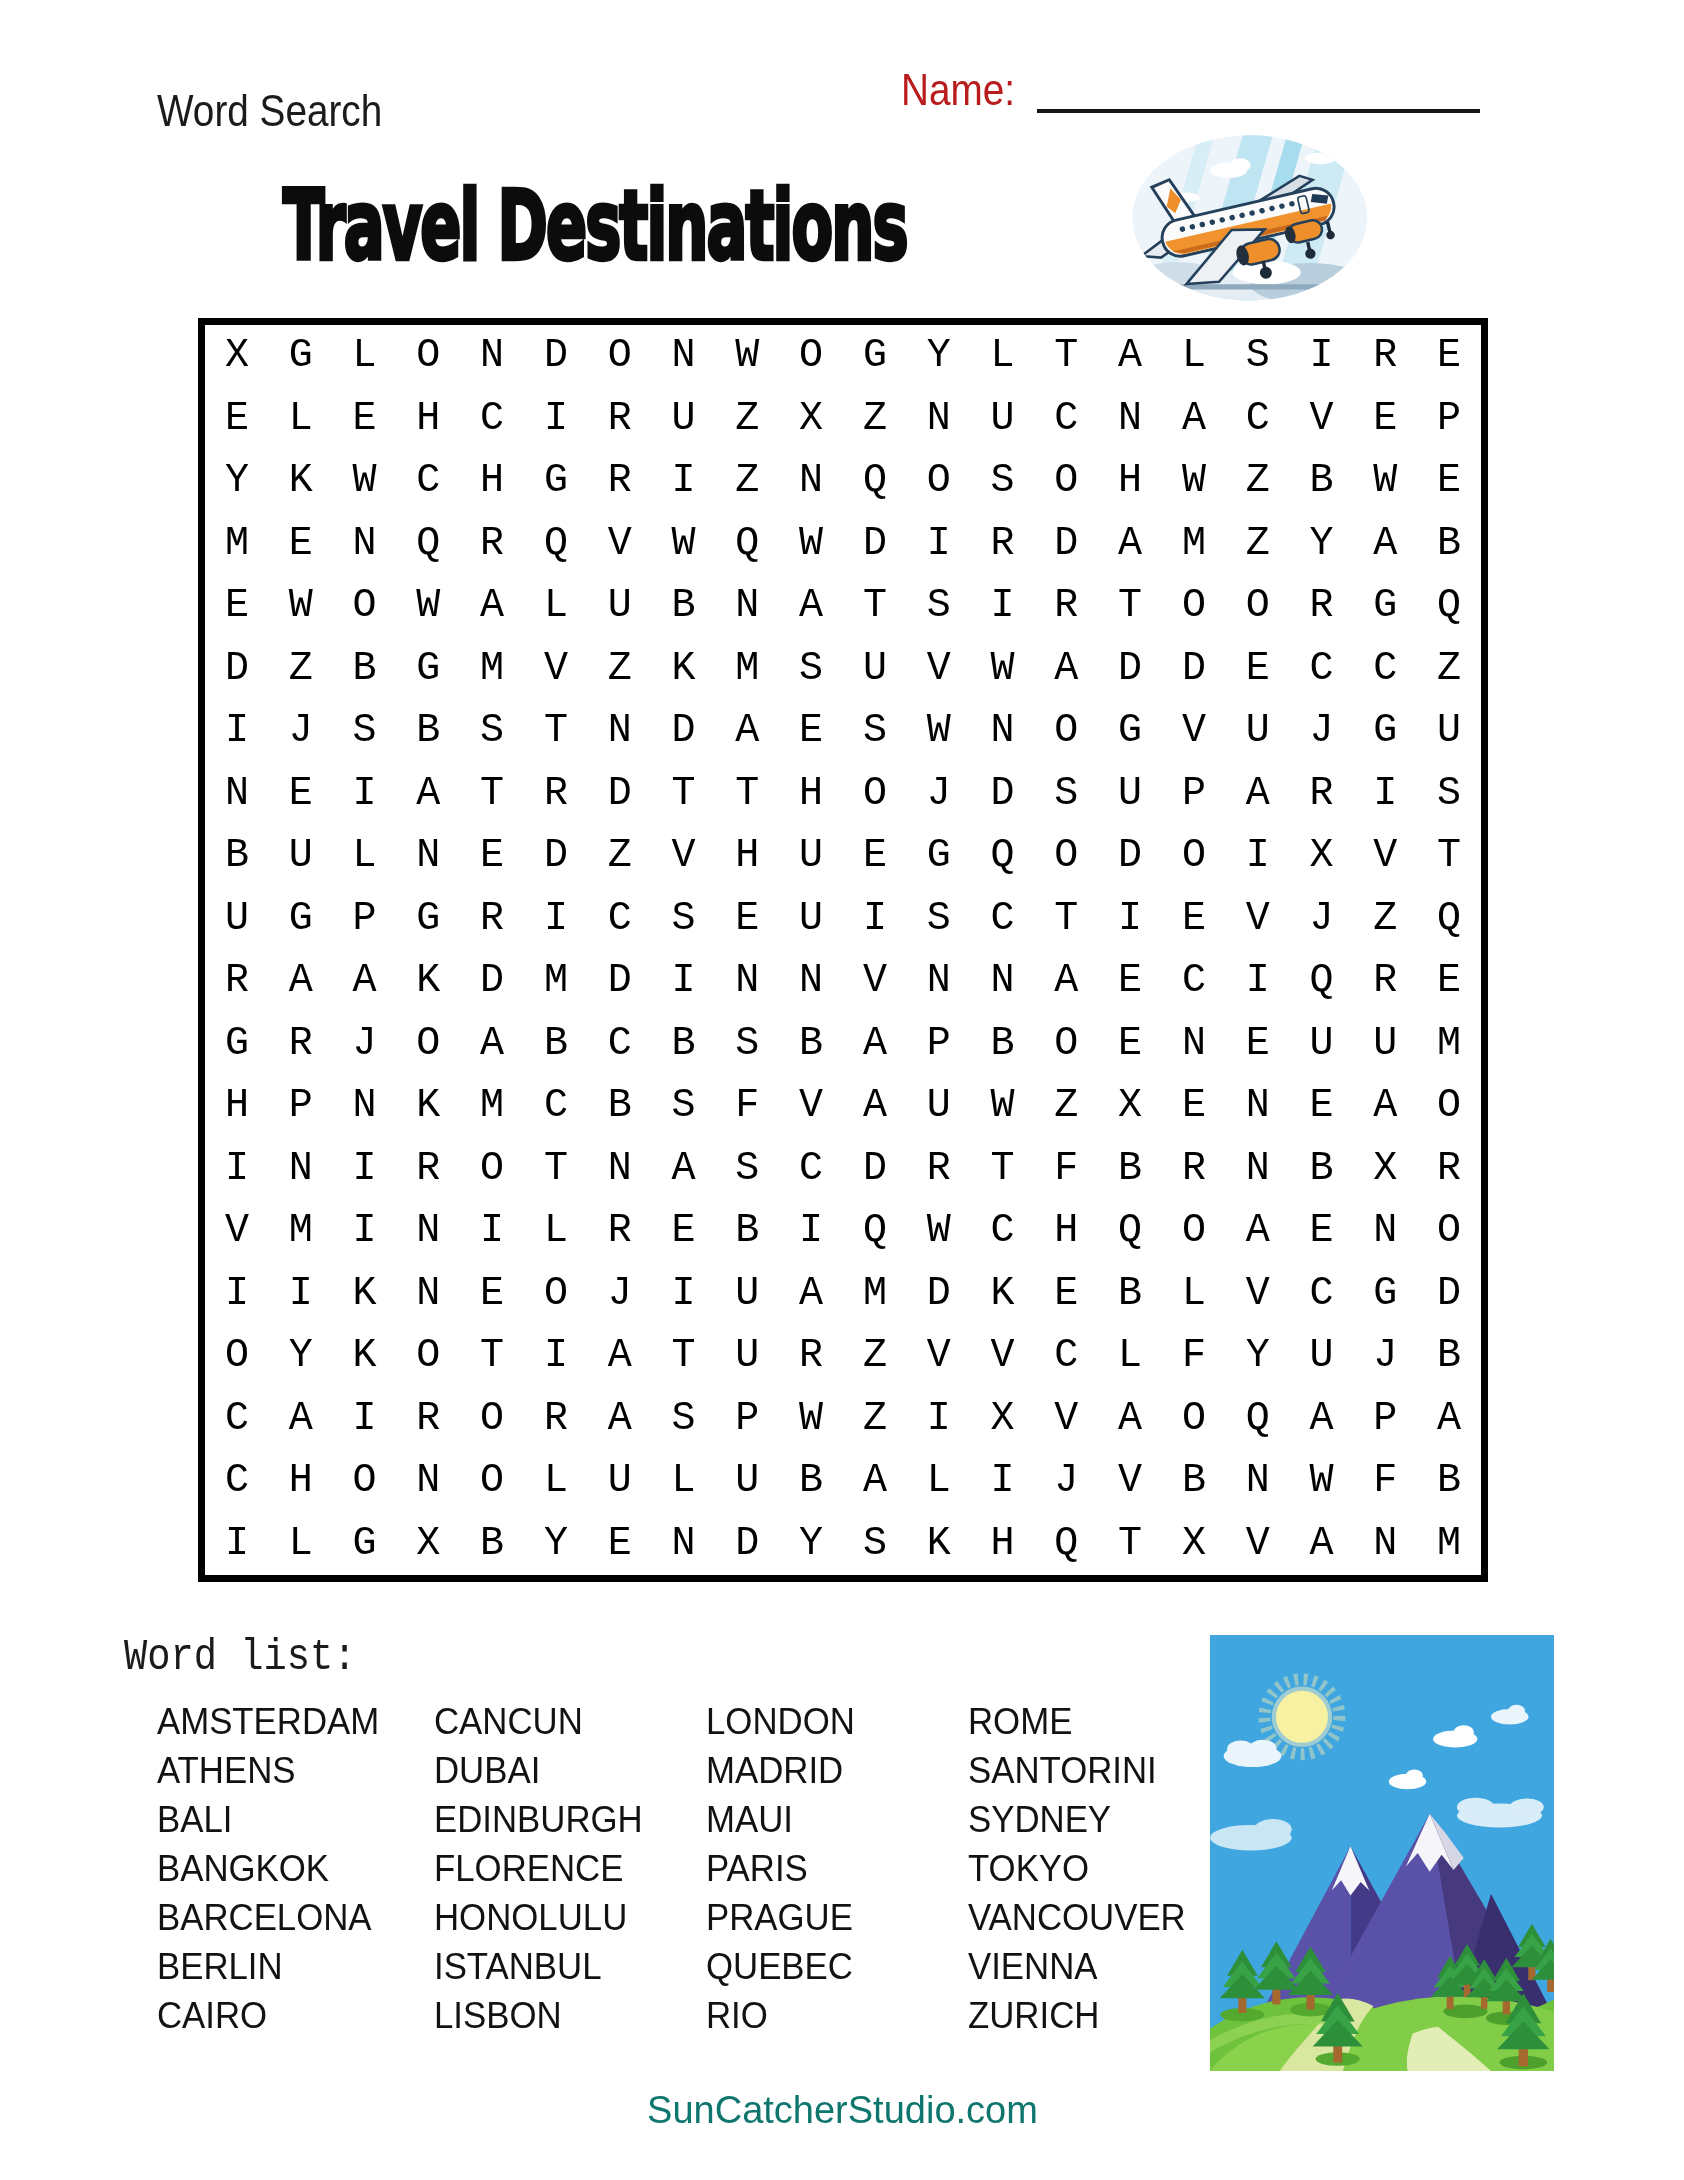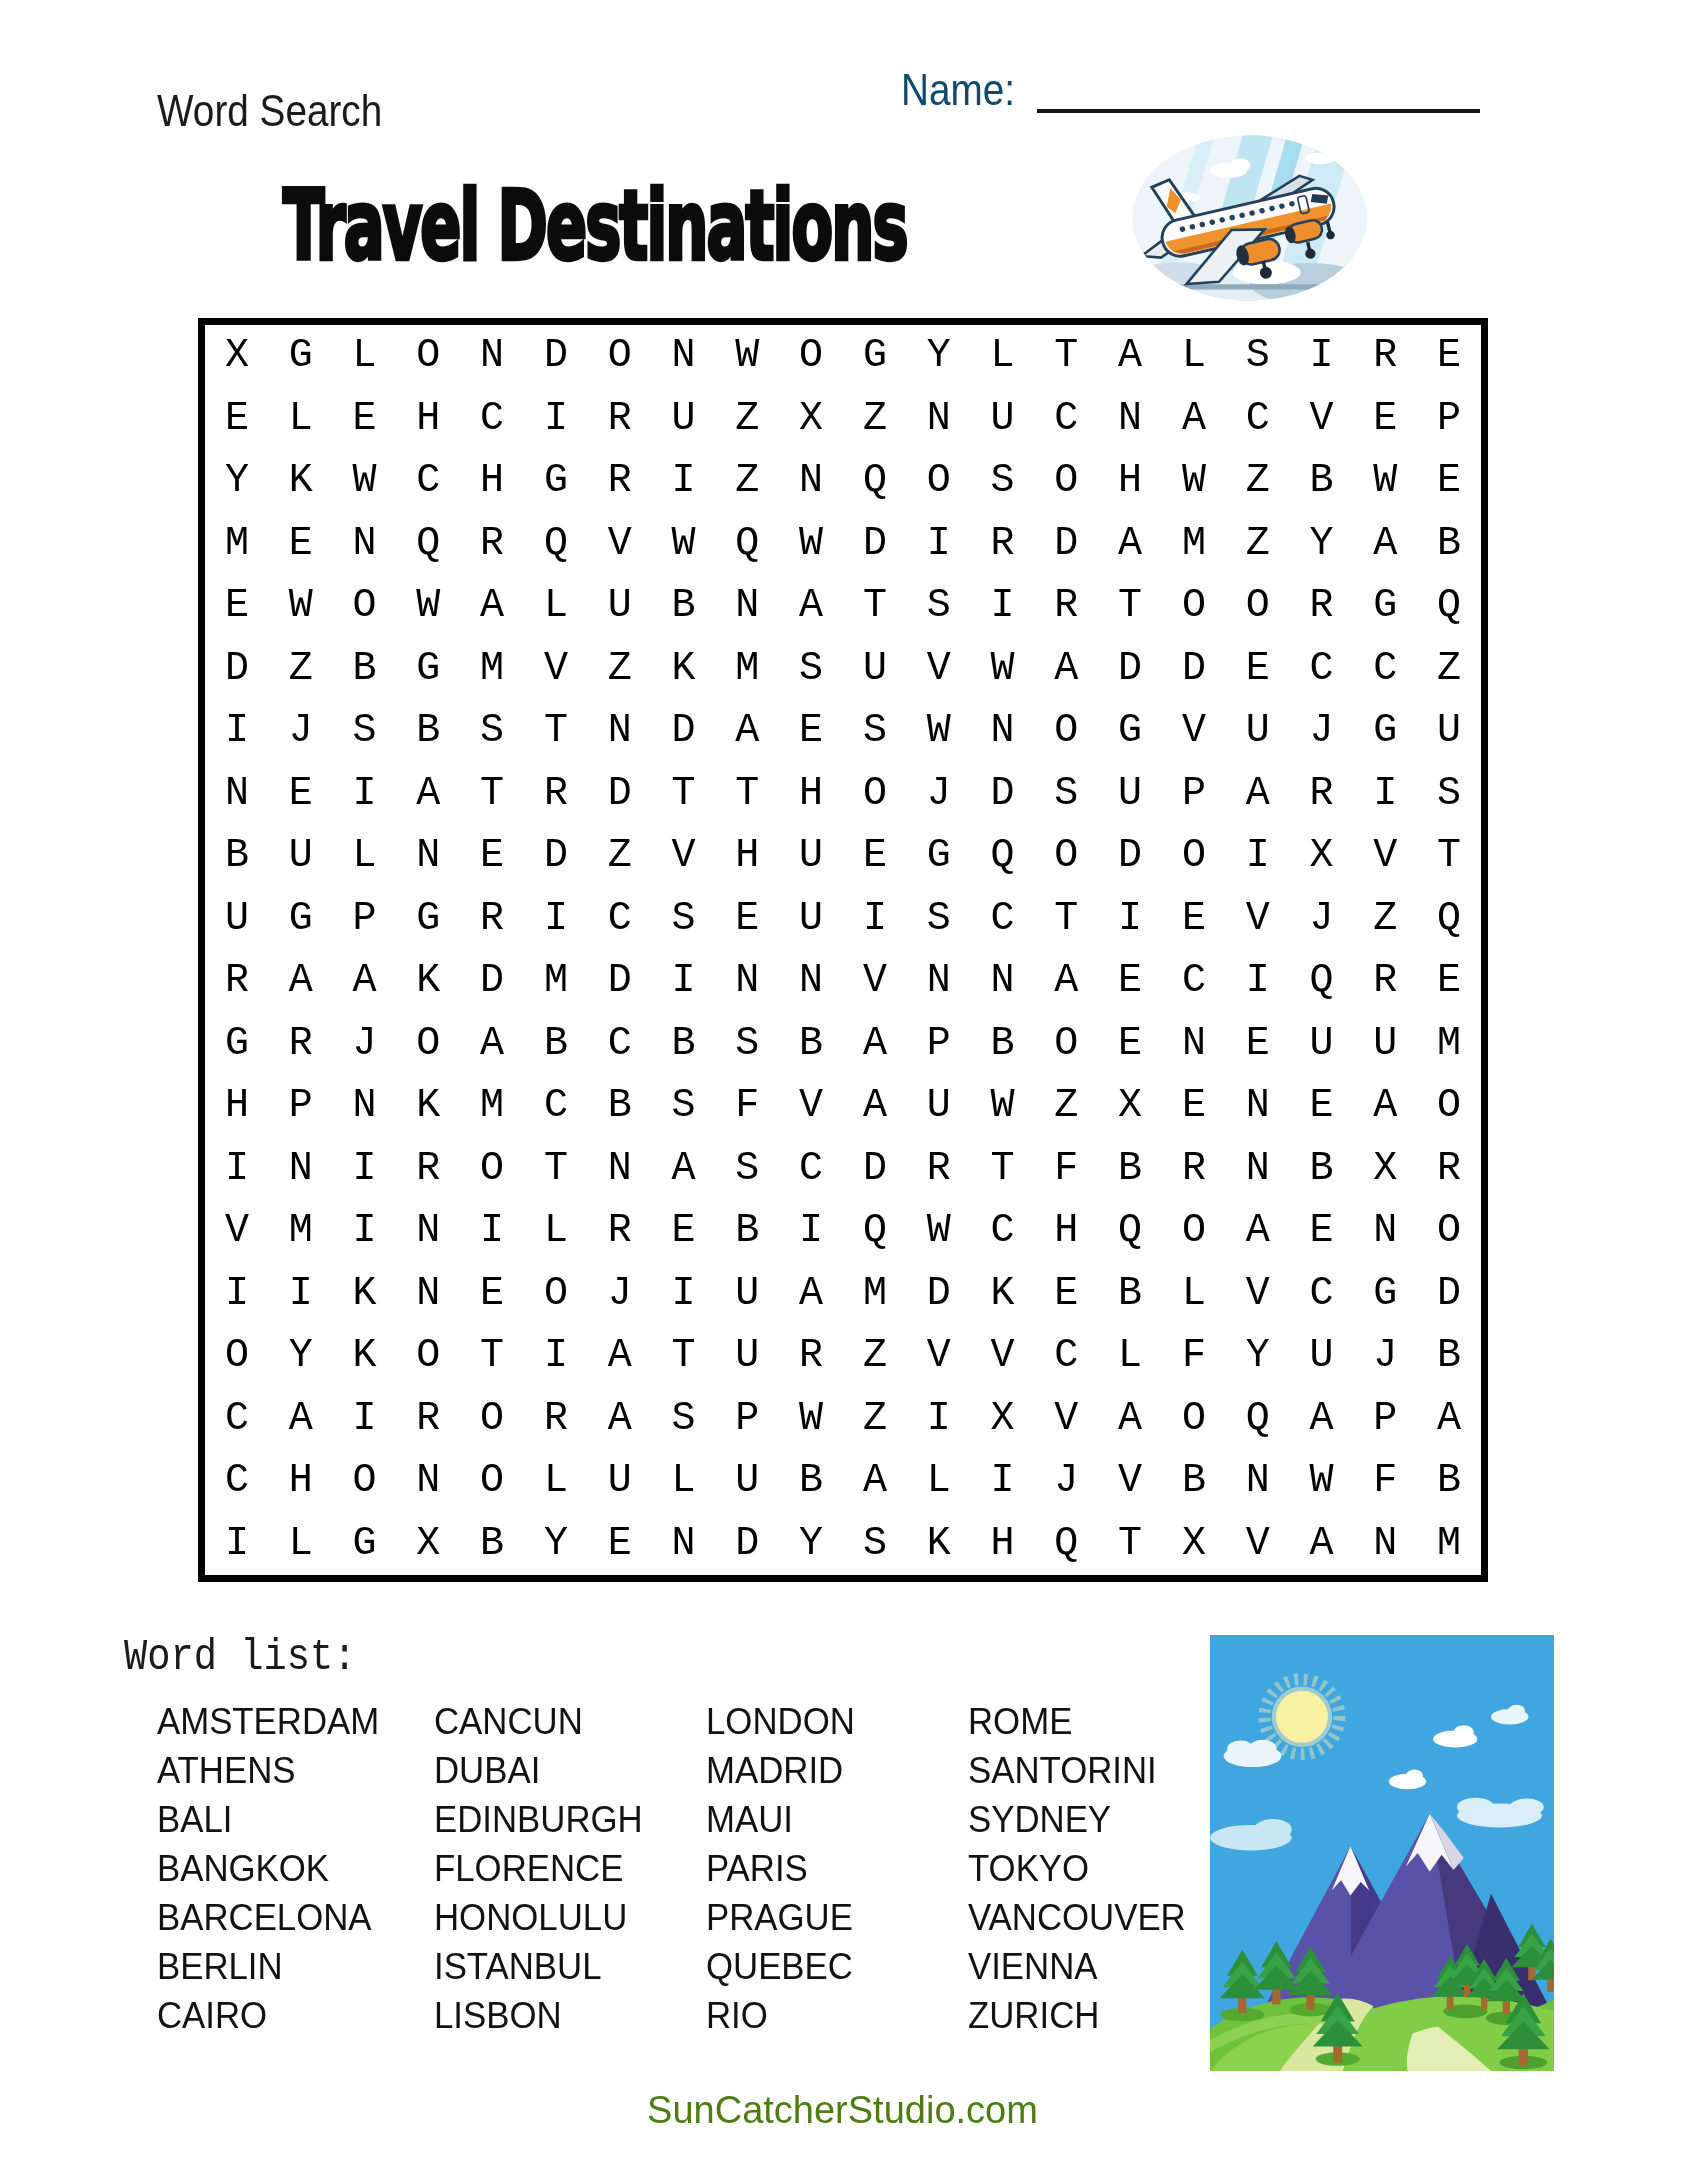--- a/index.html
+++ b/index.html
@@ -8,21 +8,21 @@
     position:relative;
     width:1685px; height:2181px;
     font-family:"Liberation Sans","DejaVu Sans",sans-serif;
     color:#151515;
     overflow:hidden;
   }
   .condensed { display:inline-block; transform:scaleX(0.88); transform-origin:left top; }
 
   
   #worksheet-label { position:absolute; left:157px; top:65px; font-size:44px; font-weight:400; color:#1b1b1b; white-space:nowrap;margin-top:21px; }
-  #name-row  { position:absolute; left:901px; top:65px; font-size:44px; color:#0c4a6e; white-space:nowrap; }
+  #name-row  { position:absolute; left:901px; top:65px; font-size:44px; color:#b91c1c; white-space:nowrap; }
   #name-line { position:absolute; left:1037px; top:72px; width:443px; height:41px; border-bottom:4.3px solid #161616; }
 
   
   #page-title {
     position:absolute; left:283px; top:170px;
     font-family:"DejaVu Sans",sans-serif;
     font-weight:900; font-size:83px; letter-spacing:-2.6px;
     color:#0c0c0c; -webkit-text-stroke:3.8px #0c0c0c;
     white-space:nowrap;
     transform:scale(0.73,1.16); transform-origin:left top;
@@ -51,21 +51,21 @@
             transform:scaleX(0.94); transform-origin:left top; white-space:nowrap; }
   #wl-col-0 { left:157px; }
   #wl-col-1 { left:434px; }
   #wl-col-2 { left:706px; }
   #wl-col-3 { left:968px; }
 
   
   #landscape-wrap { position:absolute; left:1210px; top:1635px; width:344px; height:436px; }
 
   
-  #footer { position:absolute; left:0; right:0; top:2089px; text-align:center; font-size:38px; color:#4d7c0f; }
+  #footer { position:absolute; left:0; right:0; top:2089px; text-align:center; font-size:38px; color:#0f766e; }
 </style>
 </head>
 <body>
 
 <div id="worksheet-label">
   <span class="condensed">Word Search</span>
 </div>
 <div id="name-row">
   <span class="condensed">Name:</span>
 </div>

